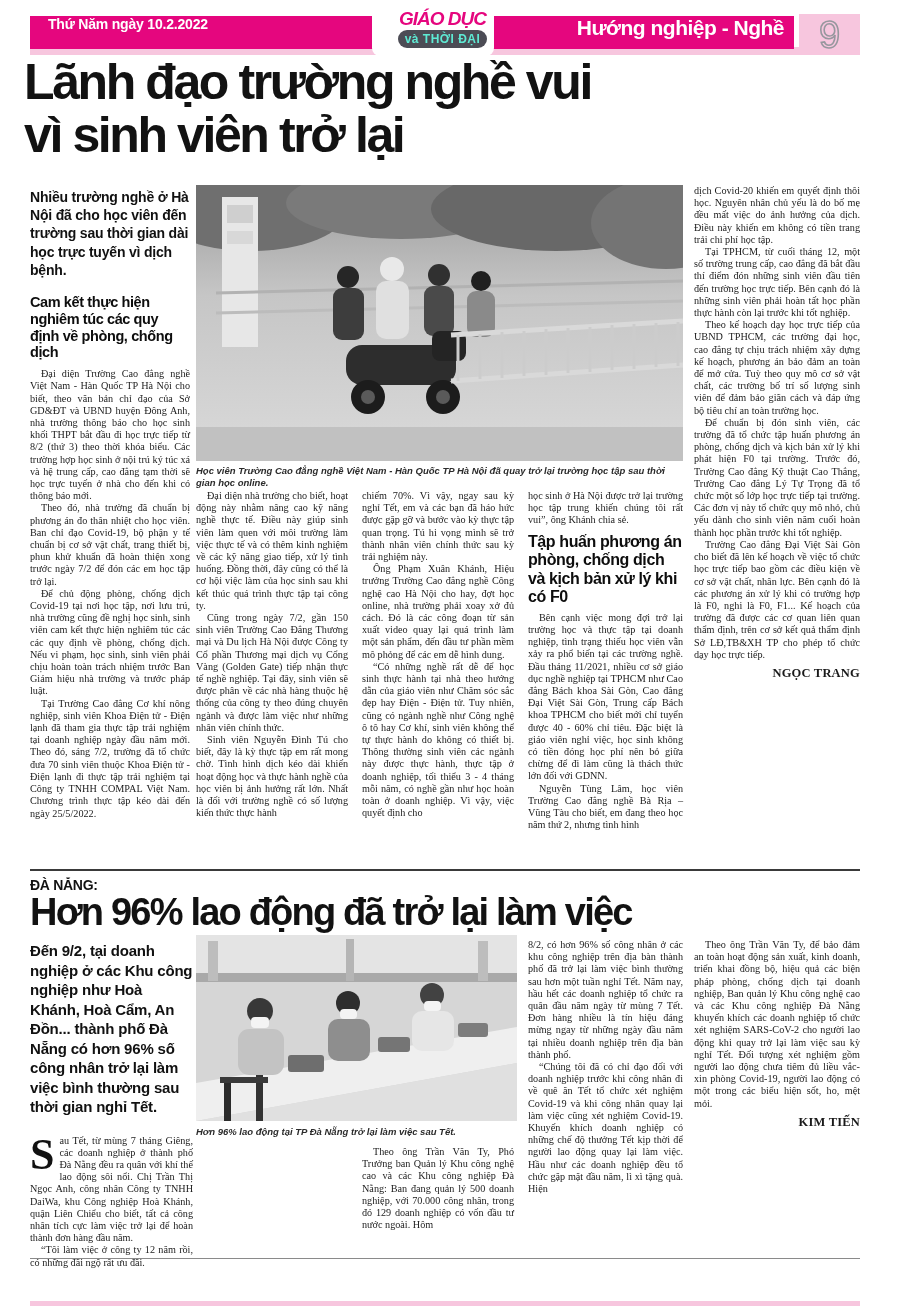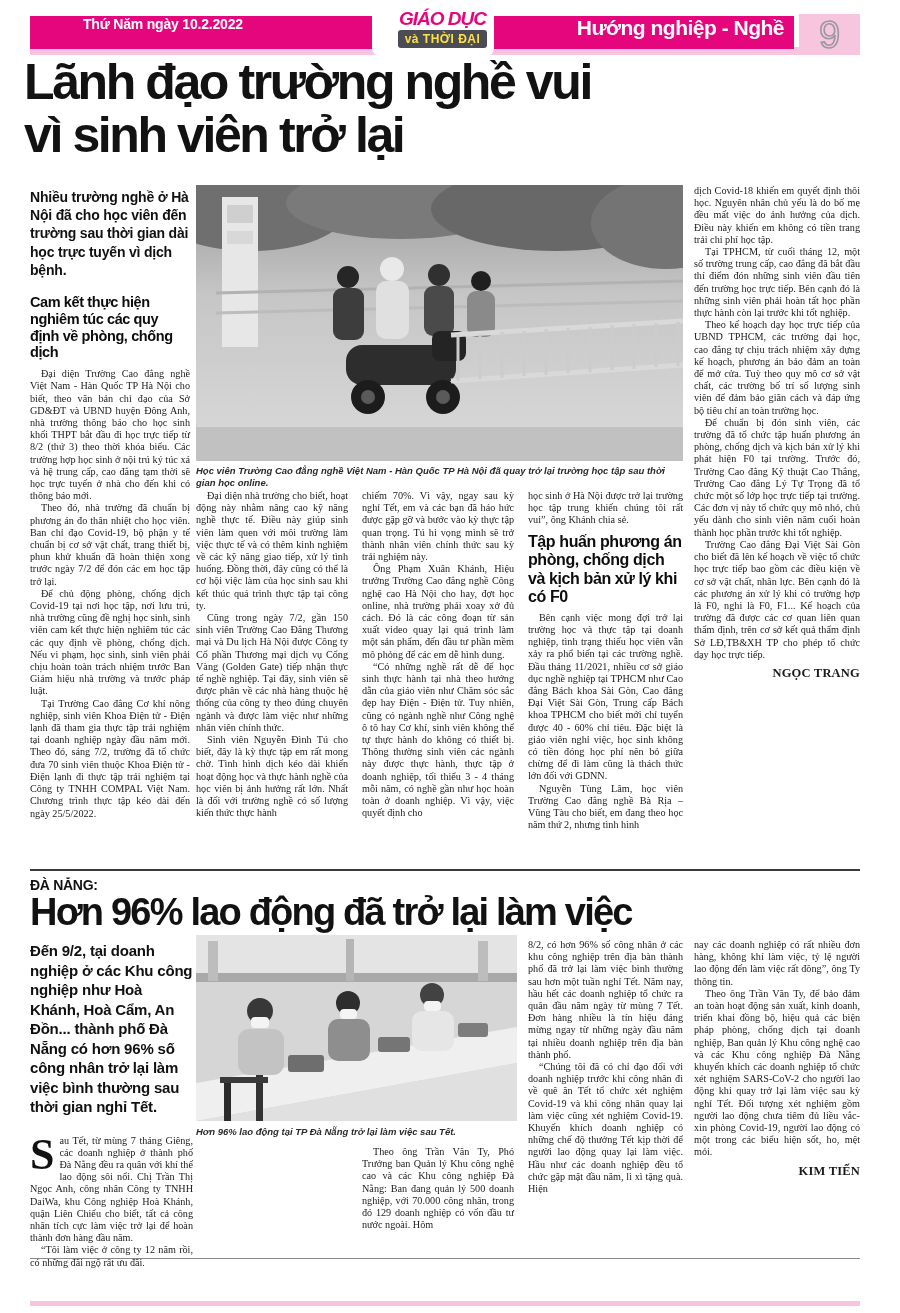--- a/index.html
+++ b/index.html
@@ -3,31 +3,31 @@
 <meta charset="utf-8">
 <style>
   html,body{margin:0;padding:0;background:#f2f2f2;}
   .page{position:relative;width:900px;height:1313px;background:#fff;margin:0 auto;
         font-family:"Liberation Serif",serif;color:#1a1a1a;overflow:hidden;}
 
   
   .hdr-strip{position:absolute;left:30px;top:47px;width:830px;height:8px;background:#F7C6DE;}
   .hdr-bar{position:absolute;left:30px;top:16px;width:764px;height:33px;background:#E5067E;}
   .hdr-date{position:absolute;left:18px;top:0;height:33px;line-height:33px;color:#fff;
-            font:700 14px "Liberation Sans",sans-serif;letter-spacing:-0.2px;margin-left:35px;}
+            font:700 14px "Liberation Sans",sans-serif;letter-spacing:-0.2px;}
   .hdr-section{position:absolute;right:10px;top:0;height:23px;line-height:33px;color:#fff;
             font:700 21px "Liberation Sans",sans-serif;letter-spacing:-0.5px;}
   .pagenum-box{position:absolute;left:799px;top:14px;width:61px;height:41px;background:#F7C6DE;
             display:flex;align-items:center;justify-content:center;}
   .pagenum{font:400 38px/1 "Liberation Sans",sans-serif;color:#f7c6de;
             -webkit-text-stroke:1.6px #97979e;}
   .logo{position:absolute;left:372px;top:6px;width:122px;height:50px;background:#fff;
         border-radius:8px;text-align:center;padding-top:3px;box-sizing:border-box;padding-left:19px;}
   .logo-top{font:italic 900 19px/20px "Liberation Sans",sans-serif;color:#E5067E;letter-spacing:-1px;}
-  .logo-bottom{margin:1px 7px 0 7px;background:#4c4c55;border-radius:3px;color:#fde047;
+  .logo-bottom{margin:1px 7px 0 7px;background:#4c4c55;border-radius:9px;color:#5eead4;
         font:700 12px/18px "Liberation Sans",sans-serif;letter-spacing:0.5px;}
 
   
   .body-p{margin:0;font-size:10.2px;line-height:12.2px;text-align:justify;}
   .ind{text-indent:11px;}
   .lede{font:700 14px/1.3 "Liberation Sans",sans-serif;letter-spacing:-0.2px;color:#111;}
   .subhead{font:700 14.5px/1.16 "Liberation Sans",sans-serif;letter-spacing:-0.4px;color:#0d0d0d;}
   .caption{font:italic 700 9.5px/1.25 "Liberation Sans",sans-serif;color:#2b2b2b;}
   .byline{text-align:right;font:700 12.5px "Liberation Serif",serif;margin-top:5px;letter-spacing:0.2px;}
   .col{position:absolute;}
@@ -163,21 +163,21 @@
   </div>
 
   <div class="col a1-col4">
     <p class="body-p">học sinh ở Hà Nội được trở lại trường học tập trung khiến chúng tôi rất vui”, ông Khánh chia sẻ.</p>
     <h3 class="subhead" style="margin:6px 0 5px 0">Tập huấn phương án phòng, chống dịch và kịch bản xử lý khi có F0</h3>
     <p class="body-p ind">Bên cạnh việc mong đợi trở lại trường học và thực tập tại doanh nghiệp, tình trạng thiếu học viên vẫn xảy ra phổ biến tại các trường nghề. Đầu tháng 11/2021, nhiều cơ sở giáo dục nghề nghiệp tại TPHCM như Cao đẳng Bách khoa Sài Gòn, Cao đẳng Đại Việt Sài Gòn, Trung cấp Bách khoa TPHCM cho biết mới chỉ tuyển được 40 - 60% chỉ tiêu. Đặc biệt là giáo viên nghỉ việc, học sinh không có tiền đóng học phí nên bỏ giữa chừng để đi làm cũng là thách thức lớn đối với GDNN.</p>
     <p class="body-p ind">Nguyễn Tùng Lâm, học viên Trường Cao đẳng nghề Bà Rịa – Vũng Tàu cho biết, em đang theo học năm thứ 2, nhưng tình hình</p>
   </div>
 
   <div class="col a1-col5">
-    <p class="body-p">dịch Covid-18 khiến em quyết định thôi học. Nguyên nhân chủ yếu là do bố mẹ đều mất việc do ảnh hưởng của dịch. Điều này khiến em không có tiền trang trải chi phí học tập.</p>
+    <p class="body-p">dịch Covid-20 khiến em quyết định thôi học. Nguyên nhân chủ yếu là do bố mẹ đều mất việc do ảnh hưởng của dịch. Điều này khiến em không có tiền trang trải chi phí học tập.</p>
     <p class="body-p ind">Tại TPHCM, từ cuối tháng 12, một số trường trung cấp, cao đẳng đã bắt đầu thí điểm đón những sinh viên đầu tiên đến trường học trực tiếp. Bên cạnh đó là những sinh viên phải hoàn tất học phần thực hành còn lại trước khi tốt nghiệp.</p>
     <p class="body-p ind">Theo kế hoạch dạy học trực tiếp của UBND TPHCM, các trường đại học, cao đẳng tự chịu trách nhiệm xây dựng kế hoạch, phương án bảo đảm an toàn để mở cửa. Tuỳ theo quy mô cơ sở vật chất, các trường bố trí số lượng sinh viên để đảm bảo giãn cách và đáp ứng bộ tiêu chí an toàn trường học.</p>
     <p class="body-p ind">Để chuẩn bị đón sinh viên, các trường đã tổ chức tập huấn phương án phòng, chống dịch và kịch bản xử lý khi phát hiện F0 tại trường. Trước đó, Trường Cao đẳng Kỹ thuật Cao Thắng, Trường Cao đẳng Lý Tự Trọng đã tổ chức một số lớp học trực tiếp tại trường. Các đơn vị này tổ chức quy mô nhỏ, chủ yếu dành cho sinh viên năm cuối hoàn thành học phần trước khi tốt nghiệp.</p>
     <p class="body-p ind">Trường Cao đẳng Đại Việt Sài Gòn cho biết đã lên kế hoạch về việc tổ chức học trực tiếp bao gồm các điều kiện về cơ sở vật chất, nhân lực. Bên cạnh đó là các phương án xử lý khi có trường hợp là F0, nghi là F0, F1... Kế hoạch của trường đã được các cơ quan liên quan thẩm định, trên cơ sở kết quả thẩm định Sở LĐ,TB&amp;XH TP cho phép tổ chức dạy học trực tiếp.</p>
     <div class="byline">NGỌC TRANG</div>
   </div>
 
   <div class="rule-mid"></div>
 
   <div class="a2-kicker">ĐÀ NẴNG:</div>
@@ -224,21 +224,20 @@
   <div class="col a2-col3">
     <p class="body-p ind">Theo ông Trần Văn Ty, Phó Trưởng ban Quản lý Khu công nghệ cao và các Khu công nghiệp Đà Nẵng: Ban đang quản lý 500 doanh nghiệp, với 70.000 công nhân, trong đó 129 doanh nghiệp có vốn đầu tư nước ngoài. Hôm</p>
   </div>
 
   <div class="col a2-col4">
     <p class="body-p">8/2, có hơn 96% số công nhân ở các khu công nghiệp trên địa bàn thành phố đã trở lại làm việc bình thường sau hơn một tuần nghỉ Tết. Năm nay, hầu hết các doanh nghiệp tổ chức ra quân đầu năm ngày từ mùng 7 Tết. Đơn hàng nhiều là tín hiệu đáng mừng ngay từ những ngày đầu năm tại nhiều doanh nghiệp trên địa bàn thành phố.</p>
     <p class="body-p ind">“Chúng tôi đã có chỉ đạo đối với doanh nghiệp trước khi công nhân đi về quê ăn Tết tổ chức xét nghiệm Covid-19 và khi công nhân quay lại làm việc cũng xét nghiệm Covid-19. Khuyến khích doanh nghiệp có những chế độ thưởng Tết kịp thời để người lao động quay lại làm việc. Hầu như các doanh nghiệp đều tổ chức gặp mặt đầu năm, lì xì tặng quà. Hiện</p>
   </div>
 
   <div class="col a2-col5">
-    <p class="body-p">nay các doanh nghiệp có rất nhiều đơn hàng, không khí làm việc, tỷ lệ người lao động đến làm việc rất đông”, ông Ty thông tin.</p>
     <p class="body-p ind">Theo ông Trần Văn Ty, để bảo đảm an toàn hoạt động sản xuất, kinh doanh, triển khai đồng bộ, hiệu quả các biện pháp phòng, chống dịch tại doanh nghiệp, Ban quản lý Khu công nghệ cao và các Khu công nghiệp Đà Nẵng khuyến khích các doanh nghiệp tổ chức xét nghiệm SARS-CoV-2 cho người lao động khi quay trở lại làm việc sau kỳ nghỉ Tết. Đối tượng xét nghiệm gồm người lao động chưa tiêm đủ liều vắc-xin phòng Covid-19, người lao động có một trong các biểu hiện sốt, ho, mệt mỏi.</p>
     <div class="byline">KIM TIẾN</div>
   </div>
 
   <div class="rule-bot"></div>
   <div class="foot-strip"></div>
 
 </div>
 
 </body></html>

